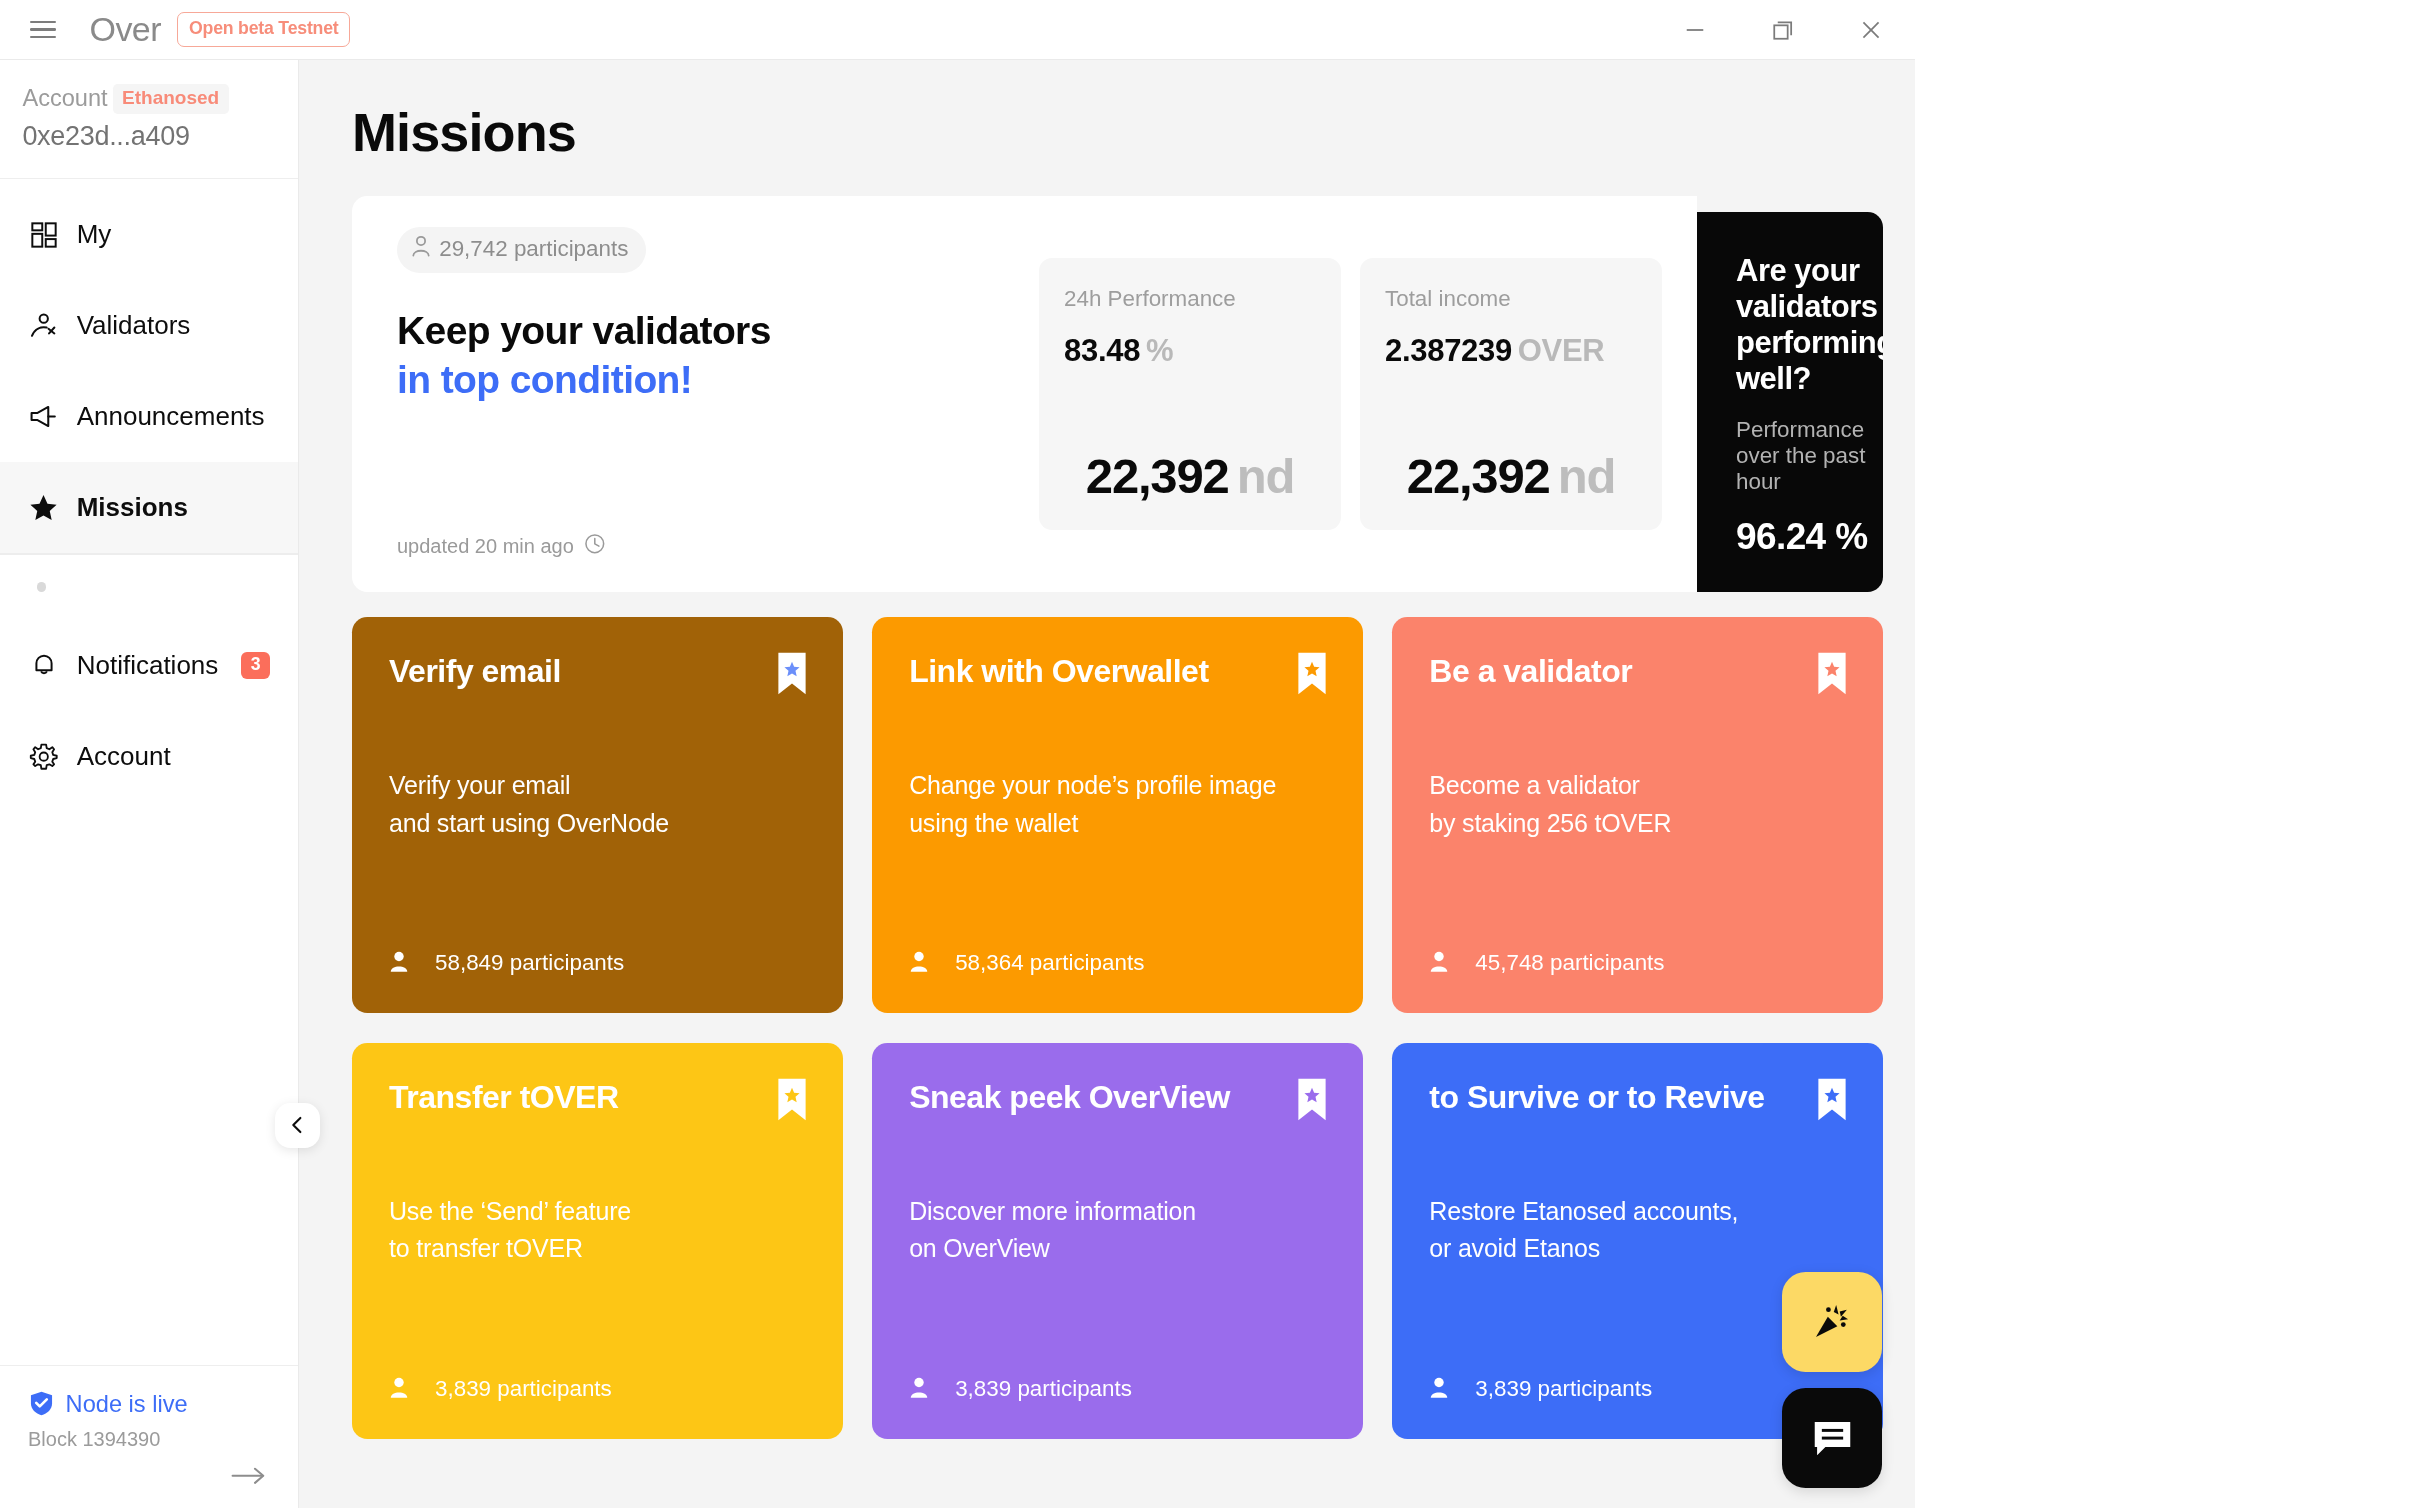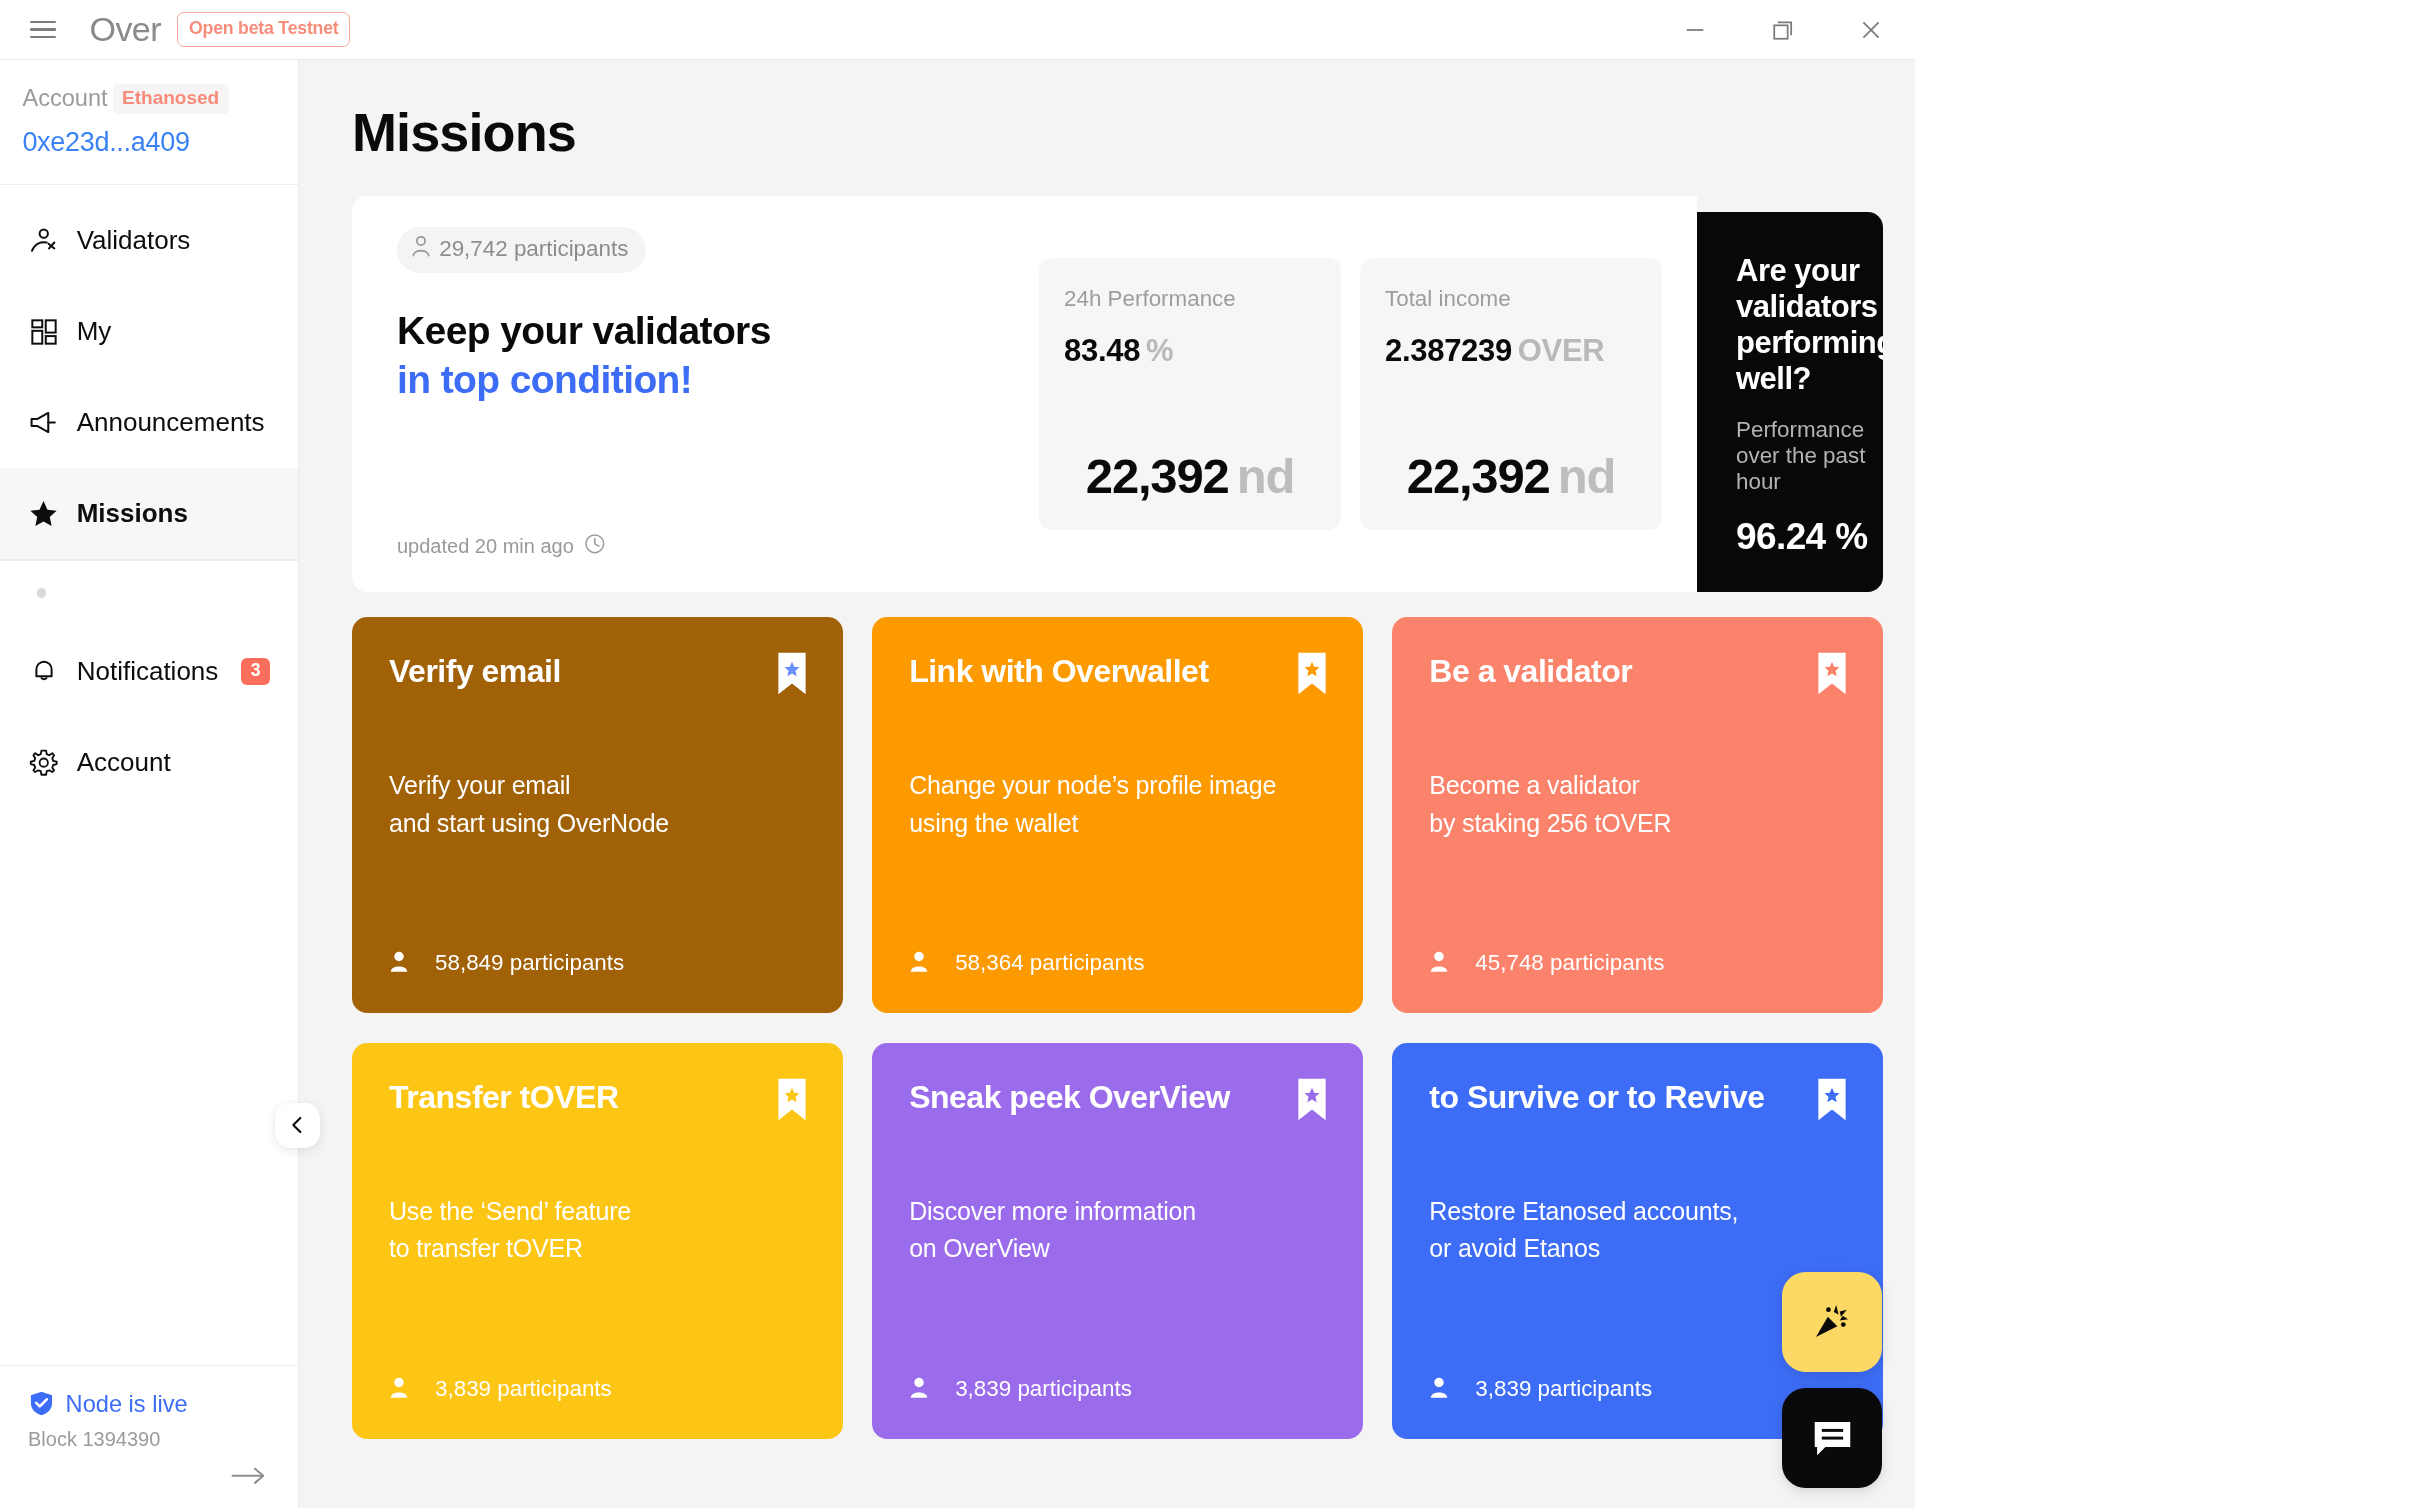--- a/index.html
+++ b/index.html
@@ -48,21 +48,21 @@
     display: flex; flex-direction: column;
     position: relative;
   }
   .account-block { padding: 23.6px 22.4px 26px 22.4px; border-bottom: 1.2px solid #eeeeee; }
   .account-row { display:flex; align-items:center; gap: 5px; }
   .account-label { font-size: 23.6px; color: #9b9b9b; }
   .account-tag {
     background: #f5f5f5; color: #f88b79; font-size: 19px; font-weight: 700;
     padding: 3.5px 9.4px 4.7px; border-radius: 4.7px;
   }
-  .account-addr { font-size: 27px; color: #3b82f6; font-weight: 500; margin-top: 13px; letter-spacing: -0.3px; }
+  .account-addr { font-size: 27px; color: #737373; font-weight: 500; margin-top: 7px; letter-spacing: -0.3px; }
 
   .nav { padding-top: 10.6px; flex: 1; }
   .nav-item {
     display: flex; align-items: center; gap: 17.7px;
     height: 91px; padding: 0 28px;
     font-size: 26px; color: #0d0d0d; cursor: pointer;
     position: relative;
   }
   .nav-item .ico { width: 31px; height: 31px; display:flex; align-items:center; justify-content:center; flex: 0 0 31px; }
   .nav-item.active { background: #f7f7f7; font-weight: 700; }
@@ -200,40 +200,40 @@
           <span class="account-label">Account</span>
           <span class="account-tag">Ethanosed</span>
         </div>
         <div class="account-addr">0xe23d...a409</div>
       </div>
 
       <div class="nav">
 
         <div class="nav-item">
           <span class="ico">
+            <svg width="28" height="28" viewBox="0 0 48 48">
+              <rect x="4" y="4" width="17" height="12" fill="none" stroke="#0d0d0d" stroke-width="3.4"></rect>
+              <rect x="27" y="4" width="17" height="21" fill="none" stroke="#0d0d0d" stroke-width="3.4"></rect>
+              <rect x="4" y="22" width="17" height="22" fill="none" stroke="#0d0d0d" stroke-width="3.4"></rect>
+              <rect x="27" y="31" width="17" height="13" fill="none" stroke="#0d0d0d" stroke-width="3.4"></rect>
+            </svg>
+          </span>
+          <span>My</span>
+        </div>
+
+        <div class="nav-item">
+          <span class="ico">
             <svg width="29.5" height="29.5" viewBox="0 0 50 50">
               <circle cx="25" cy="13" r="7" fill="none" stroke="#0d0d0d" stroke-width="3.4"></circle>
               <path d="M5 42 C10 30, 20 26, 30 28" fill="none" stroke="#0d0d0d" stroke-width="3.4" stroke-linecap="round"></path>
               <path d="M33 30 L43 38" stroke="#0d0d0d" stroke-width="3.4" stroke-linecap="round"></path>
               <path d="M43 28 L34 38" stroke="#0d0d0d" stroke-width="3.4" stroke-linecap="round"></path>
             </svg>
           </span>
           <span>Validators</span>
-        </div>
-
-        <div class="nav-item">
-          <span class="ico">
-            <svg width="28" height="28" viewBox="0 0 48 48">
-              <rect x="4" y="4" width="17" height="12" fill="none" stroke="#0d0d0d" stroke-width="3.4"></rect>
-              <rect x="27" y="4" width="17" height="21" fill="none" stroke="#0d0d0d" stroke-width="3.4"></rect>
-              <rect x="4" y="22" width="17" height="22" fill="none" stroke="#0d0d0d" stroke-width="3.4"></rect>
-              <rect x="27" y="31" width="17" height="13" fill="none" stroke="#0d0d0d" stroke-width="3.4"></rect>
-            </svg>
-          </span>
-          <span>My</span>
         </div>
 
         <div class="nav-item">
           <span class="ico">
             <svg width="31" height="31" viewBox="0 0 52 52">
               <path d="M6 20 L6 32 L16 32 L34 42 L34 10 L16 20 Z" fill="none" stroke="#0d0d0d" stroke-width="3.4" stroke-linejoin="round"></path>
               <line x1="34" y1="26" x2="45" y2="26" stroke="#0d0d0d" stroke-width="3.4" stroke-linecap="round"></line>
             </svg>
           </span>
           <span>Announcements</span>

